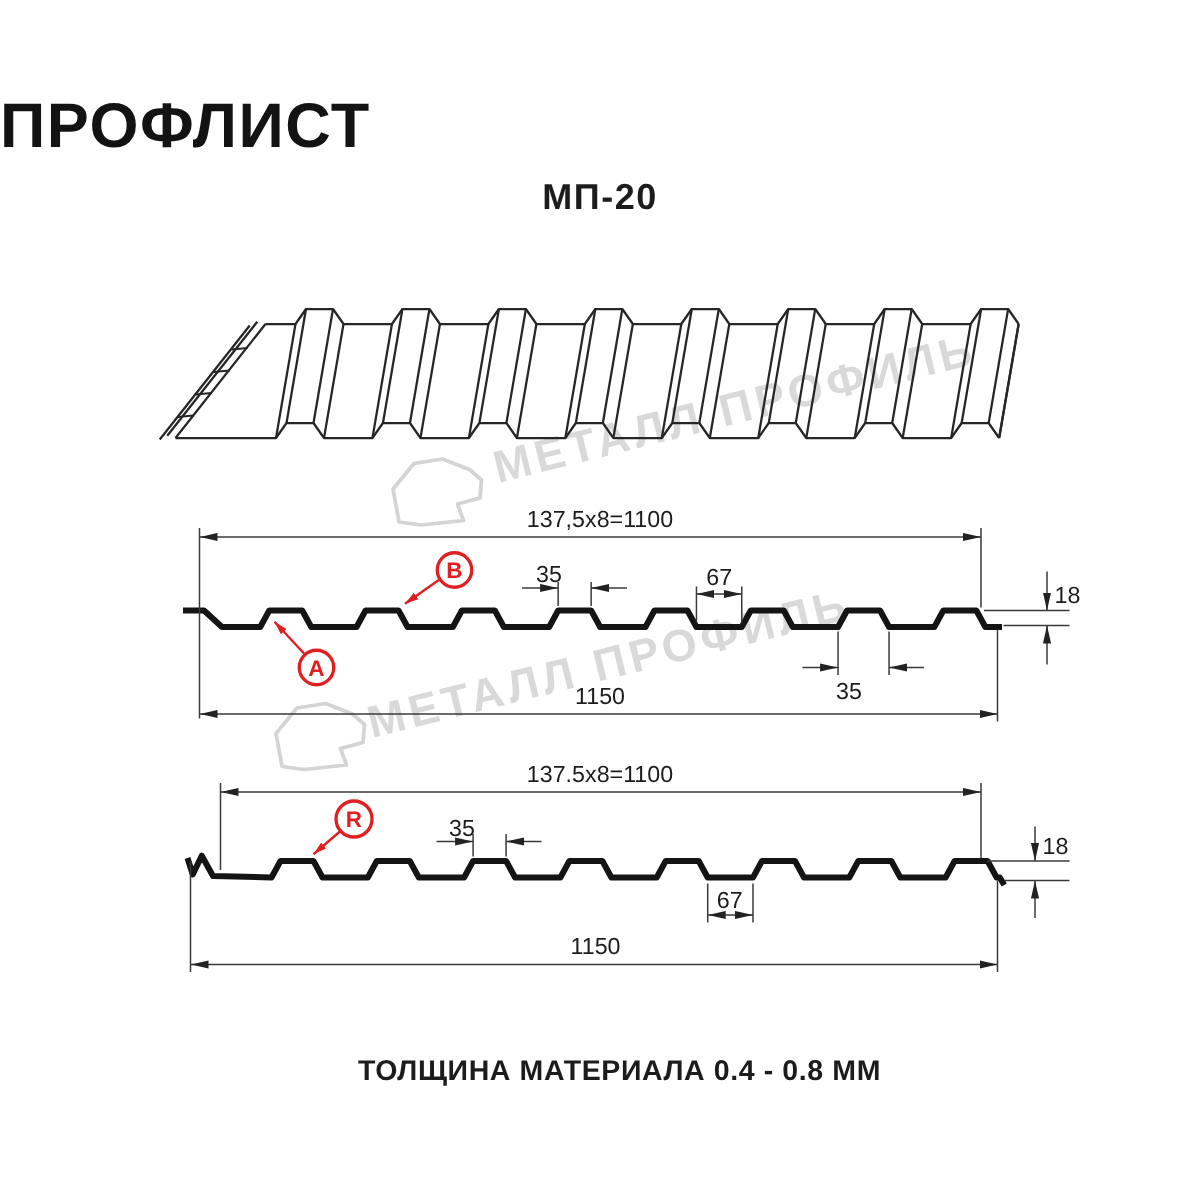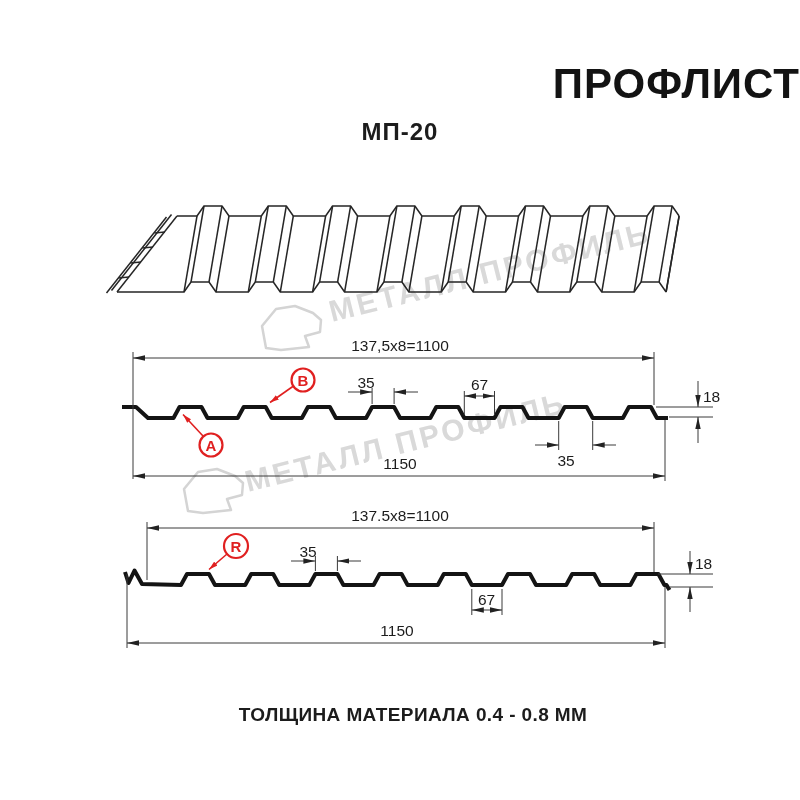--- a/index.html
+++ b/index.html
@@ -1,18 +1,18 @@
 <!DOCTYPE html>
 <html><head>
 <meta charset="utf-8">
 <style>
   html,body{margin:0;padding:0;background:#ffffff;}
   .page{position:relative;width:800px;height:800px;background:#fff;overflow:hidden;
         font-family:"Liberation Sans", sans-serif;}
-  .title{position:absolute;top:60px;left:0;width:800px;text-align:right;
+  .title{position:absolute;top:60px;left:0;width:800px;text-align:left;
          font-size:42px;font-weight:800;letter-spacing:1px;color:#131313;}
   .subtitle{position:absolute;top:118px;left:0;width:800px;text-align:center;
          font-size:24px;font-weight:600;letter-spacing:1px;color:#1c1c1c;}
   .footer{position:absolute;top:704px;left:0;width:800px;text-align:center;
          font-size:19px;font-weight:700;letter-spacing:.4px;color:#1c1c1c;padding-left:13px;}
   svg{position:absolute;top:0;left:0;}
   .thin{stroke:#3a3a3a;stroke-width:1;fill:none;}
   .thick{stroke:#141414;stroke-width:4;fill:none;stroke-linejoin:round;}
   .sheet3d{stroke:#262626;stroke-width:1.5;fill:none;stroke-linejoin:round;}
   .dimtext{font-family:"Liberation Sans",sans-serif;font-size:15.5px;fill:#1c1c1c;}

